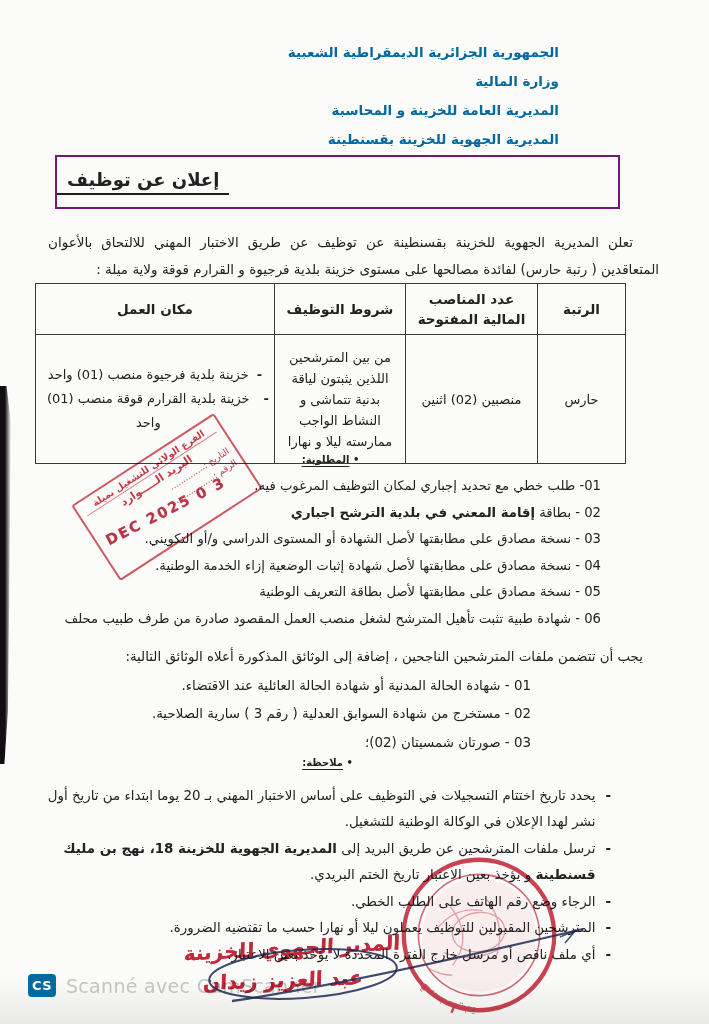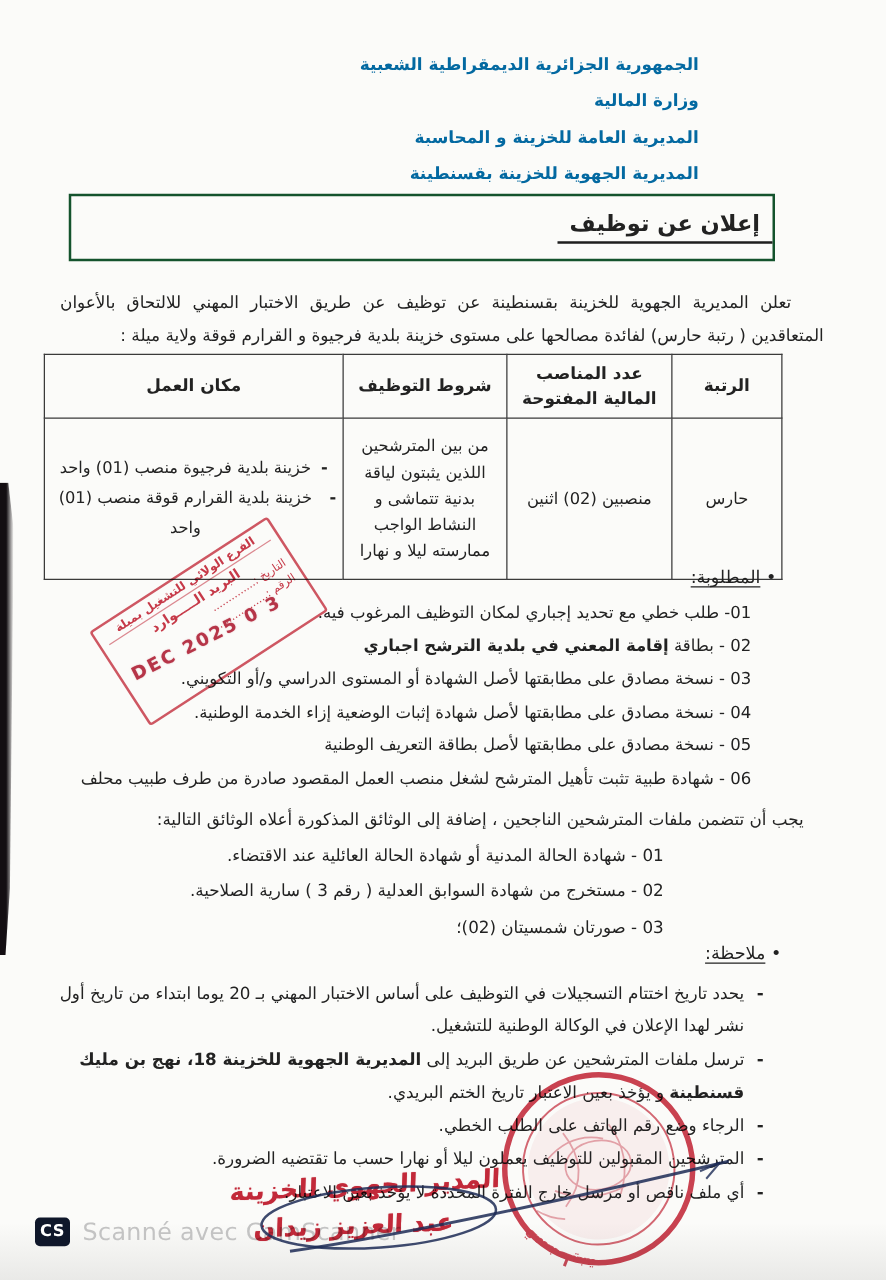--- a/index.html
+++ b/index.html
@@ -12,37 +12,37 @@
     background:linear-gradient(to top,rgba(170,170,168,.22),rgba(170,170,168,0));pointer-events:none;}
   
   .scan-edge{position:absolute;left:0;top:386px;width:11px;height:378px;z-index:4;
     background:linear-gradient(to right,#130e12 45%,rgba(19,14,18,.55) 70%,rgba(19,14,18,0));
     clip-path:polygon(0 0,60% 0,100% 10%,72% 86%,40% 100%,0 100%);}
   
   .gov-header{position:absolute;top:38px;left:150px;right:150px;text-align:right;
     font-weight:bold;font-size:13.5px;line-height:29px;color:#0369a1;direction:rtl;}
   
   .title-box{position:absolute;top:155px;left:55px;width:561px;height:50px;
-    border:2px solid #14532d;display:flex;align-items:center;justify-content:flex-end;background:transparent;}
+    border:2px solid #701a75;display:flex;align-items:center;justify-content:flex-start;background:transparent;}
   .title-text{font-size:18px;font-weight:bold;border-bottom:2.5px solid #1e1e1e;padding:0 10px 3px;direction:rtl;}
   
   .intro{position:absolute;top:217px;left:36px;right:38px;margin:12px;direction:rtl;
     text-align:justify;text-indent:26px;font-size:13.5px;line-height:27px;}
   
   .jobs-table{position:absolute;top:283px;left:35px;width:590px;border-collapse:collapse;direction:rtl;
     font-size:13px;table-layout:fixed;}
   .jobs-table th,.jobs-table td{border:1.6px solid #3a3a3a;text-align:center;vertical-align:middle;padding:3px 5px;}
   .jobs-table th{font-weight:bold;font-size:13.5px;height:44px;line-height:20px;}
   .jobs-table td{height:122px;line-height:21px;}
   .col-rank{width:88px;}.col-pos{width:132px;}.col-cond{width:131px;}.col-loc{width:239px;}
   .loc-line{display:flex;direction:rtl;justify-content:center;gap:8px;line-height:24px;}
   .dash{font-weight:bold;}
   
   .required{position:absolute;top:454px;left:40px;right:50px;direction:rtl;font-size:13.2px;z-index:1;}
-  .sec-heading{font-weight:normal;font-size:14px;margin:0 38px 8px 0;}
+  .sec-heading{font-weight:bold;font-size:10px;margin:0 38px 8px 0;text-align:center;}
   .sec-heading .h-txt{text-decoration:underline;text-underline-offset:3px;}
   .req-item{padding-right:58px;line-height:26.5px;}
   .u-bold{font-weight:bold;text-underline-offset:3px;}
   
   .mail-stamp{position:absolute;left:82px;top:452px;width:170px;height:90px;z-index:5;
     border:2.6px solid rgba(197,41,58,.85);border-radius:3px;color:#c5293a;direction:rtl;
     transform:rotate(-33deg);padding:3px 6px;box-sizing:border-box;mix-blend-mode:multiply;opacity:.92;}
   .ms-l1{font-size:9.5px;font-weight:bold;text-align:center;letter-spacing:.5px;border-bottom:1px solid rgba(197,41,58,.6);padding-bottom:1px;}
   .ms-l2{font-size:11px;font-weight:bold;text-align:center;letter-spacing:1px;margin-top:1px;}
   .ms-l3,.ms-l4{font-size:9px;text-align:right;line-height:14px;}
@@ -62,21 +62,21 @@
     color:#c5293a;font-size:20px;font-weight:bold;transform:rotate(-3deg) skewX(-5deg);letter-spacing:1px;
     mix-blend-mode:multiply;text-shadow:0 0 .6px rgba(197,41,58,.8);}
   .sig-name{position:absolute;left:168px;top:968px;width:230px;z-index:5;direction:rtl;text-align:center;
     color:#c5293a;font-size:20px;font-weight:bold;transform:rotate(-2deg) skewX(-4deg);
     mix-blend-mode:multiply;text-shadow:0 0 .6px rgba(197,41,58,.8);}
   .round-stamp{position:absolute;left:396px;top:852px;width:166px;height:166px;z-index:5;
     mix-blend-mode:multiply;opacity:.88;transform:rotate(-8deg);}
   .sig-ink{position:absolute;inset:0;width:709px;height:1024px;z-index:6;pointer-events:none;}
   
   .watermark{position:absolute;left:28px;top:974px;display:flex;align-items:center;gap:10px;z-index:2;}
-  .cs-badge{width:28px;height:23px;border-radius:4px;background:#0f172a;color:#fff;
+  .cs-badge{width:28px;height:23px;border-radius:4px;background:#0369a1;color:#fff;
     display:flex;align-items:center;justify-content:center;font-size:13px;font-weight:bold;letter-spacing:.5px;}
   .wm-text{color:#c3c3c3;font-size:19px;letter-spacing:.3px;}
 </style>
 </head>
 <body>
 
 <div class="doc">
 
   <div class="scan-edge"></div>
 

